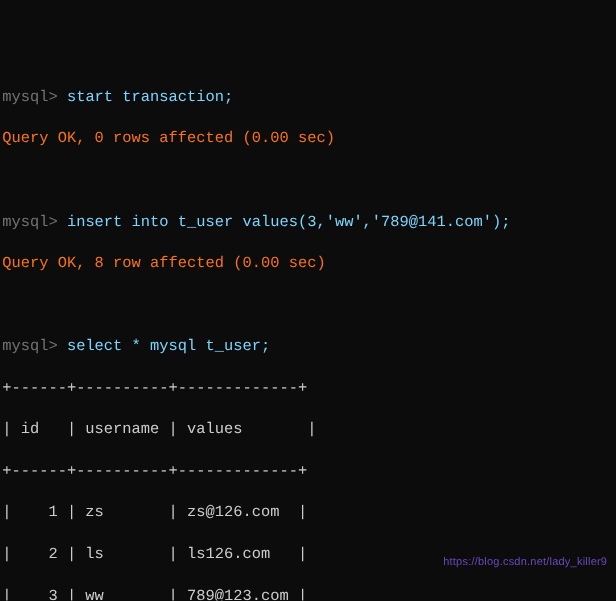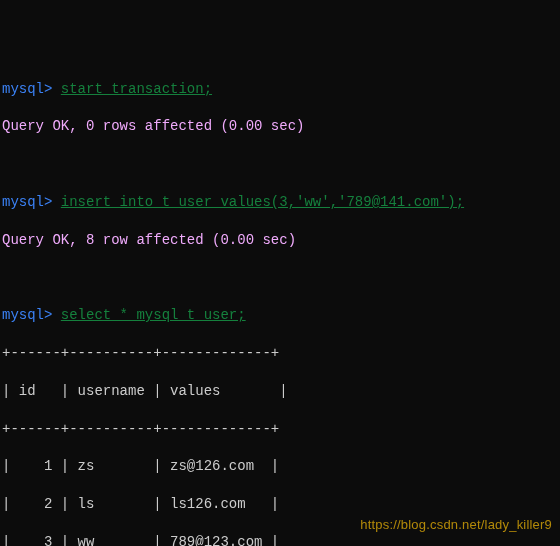--- a/index.html
+++ b/index.html
@@ -10,30 +10,30 @@
       font-size: 14px;
       line-height: 1.35;
       width: 560px;
       height: 546px;
       padding: 4px 2px;
       overflow: hidden;
       position: relative;
       white-space: pre;
     }
     .line { white-space: pre; }
-    .prompt { color: #3b82f6; }
-    .cmd { color: #15803d; text-decoration: underline; }
-    .result { color: #f0abfc; }
+    .prompt { color: #737373; }
+    .cmd { color: #7dd3fc; }
+    .result { color: #f97316; }
     .watermark {
       position: absolute;
       right: 8px;
-      bottom: 12px;
-      color: #eab308;
+      bottom: 28px;
+      color: #8b5cf6;
       font-family: Arial, sans-serif;
-      font-size: 13px;
+      font-size: 10px;
       opacity: 0.75;
       letter-spacing: 0.2px;
     }
   </style>
 </head>
 <body>
 
 
 
 <div class="line"><span class="prompt">mysql&gt; </span><span class="cmd">start transaction;</span></div>

